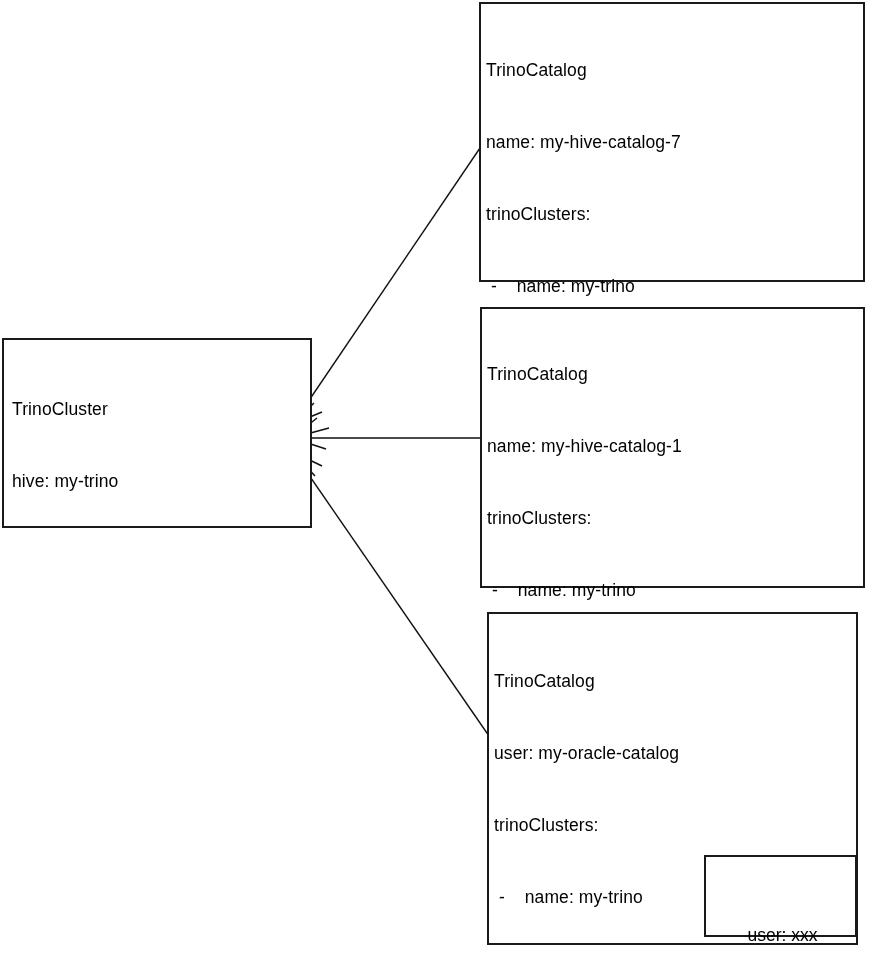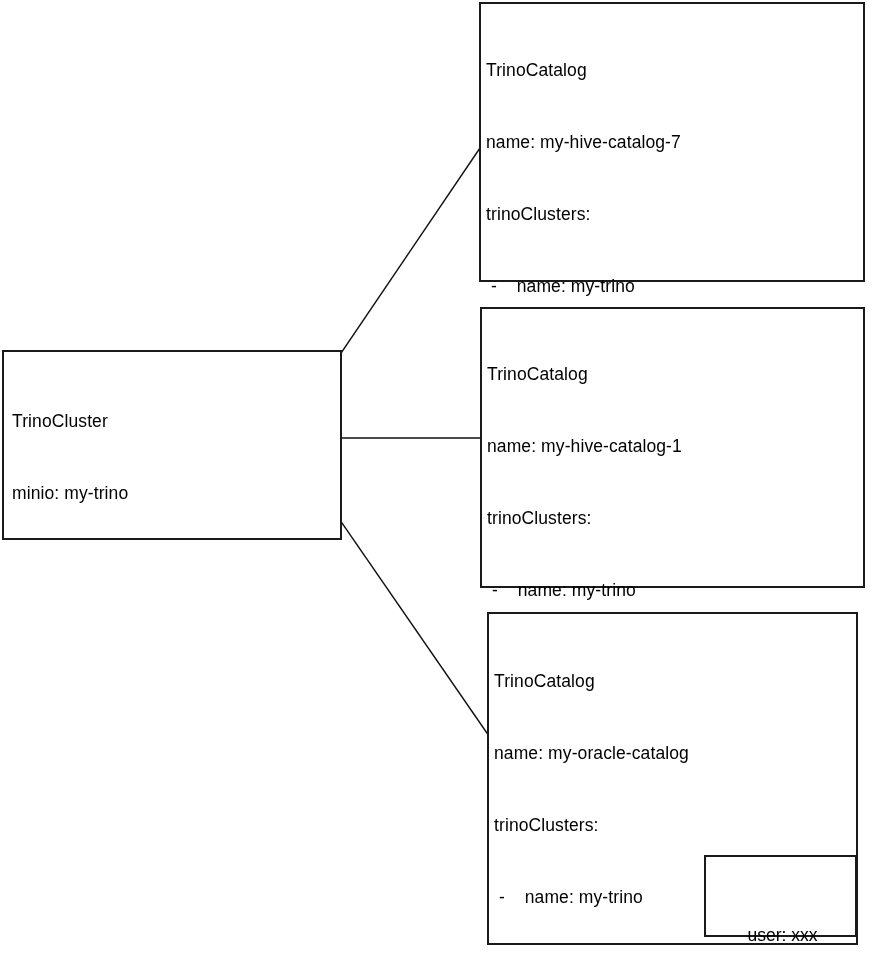--- a/index.html
+++ b/index.html
@@ -88,24 +88,24 @@
     </g>
 
     <g>
       <line class="edge" x1="759" y1="817" x2="787" y2="854"></line>
       <line class="barb" x1="787" y1="854" x2="762" y2="833"></line>
       <line class="barb" x1="787" y1="854" x2="771" y2="828"></line>
       <line class="barb" x1="787" y1="854" x2="784" y2="826"></line>
     </g>
   </svg>
 
-  <div class="box" style="left:2px;top:350px;width:340px;height:190px;">
+  <div class="box" style="left:2px;top:338px;width:310px;height:190px;">
     <div class="lines" style="left:8px;top:9px;">
       <span class="ln">TrinoCluster</span>
-      <span class="ln">minio: my-trino</span>
+      <span class="ln">hive: my-trino</span>
     </div>
   </div>
 
   <div class="box" style="left:479px;top:2px;width:386px;height:280px;">
     <div class="lines" style="left:5px;top:6px;">
       <span class="ln">TrinoCatalog</span>
       <span class="ln">name: my-hive-catalog-7</span>
       <span class="ln">trinoClusters:</span>
       <span class="ln"> -    name: my-trino</span>
       <span class="ln">hive:</span>
@@ -125,21 +125,21 @@
       <span class="ln">hive:</span>
       <span class="ln">   hdfs:</span>
       <span class="ln">      # TBD</span>
       <span class="ln">   metastore: # whatever</span>
     </div>
   </div>
 
   <div class="box" style="left:487px;top:612px;width:371px;height:333px;">
     <div class="lines" style="left:5px;top:7px;">
       <span class="ln">TrinoCatalog</span>
-      <span class="ln">name: my-oracle-catalog</span>
+      <span class="ln">user: my-oracle-catalog</span>
       <span class="ln">trinoClusters:</span>
       <span class="ln"> -    name: my-trino</span>
       
       
       
     </div>
 
     <div class="box inner" style="left:215px;top:241px;width:153px;height:82px;">
       <div class="centered" style="left:0;top:16px;width:153px;">
         <span class="ln">user: xxx</span>

